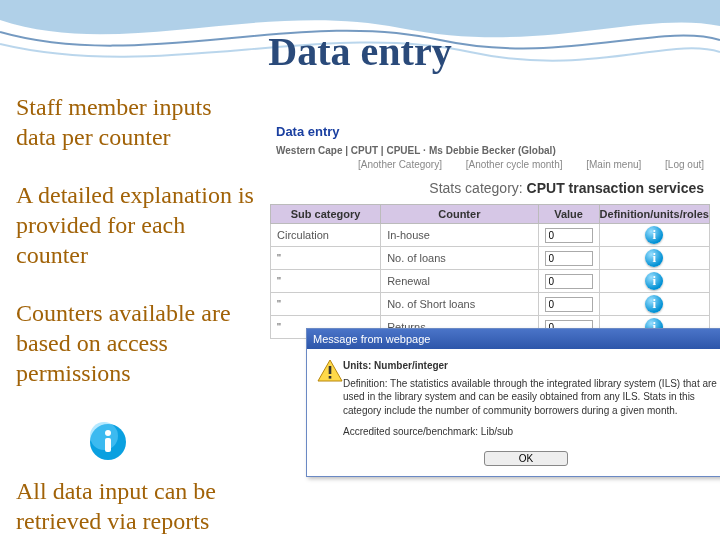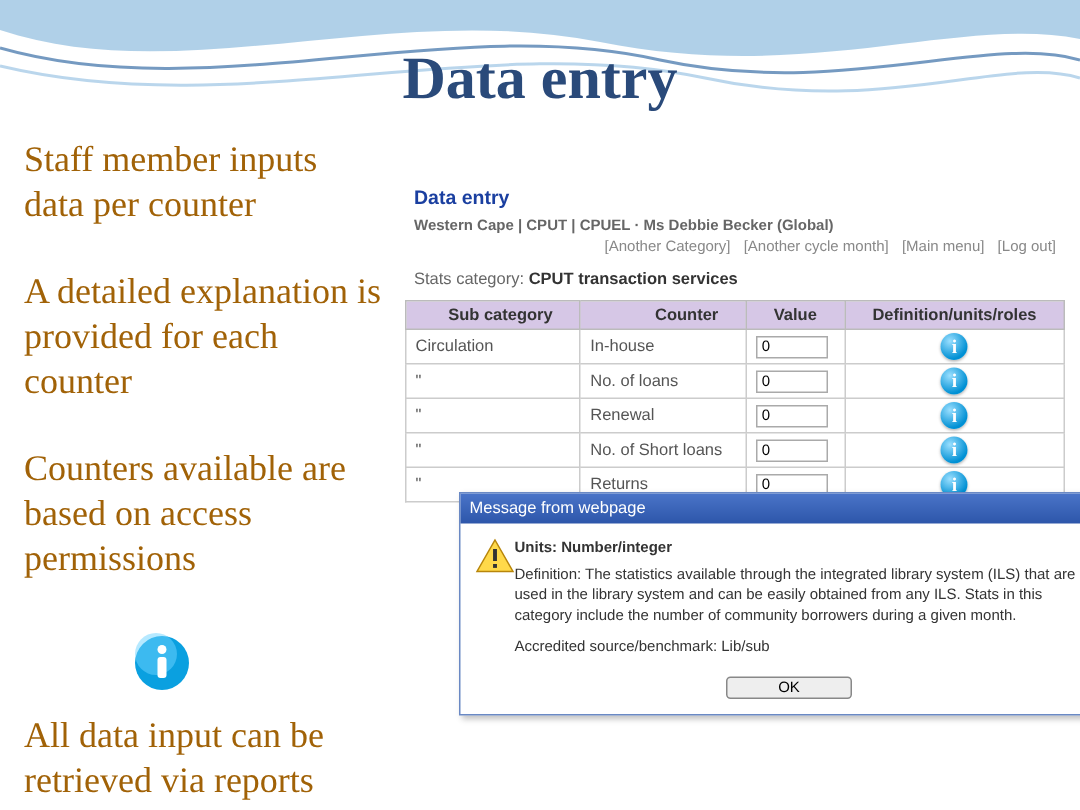--- a/index.html
+++ b/index.html
@@ -38,31 +38,31 @@
   .panel-header {
     font-size: 13px; color: #1a3fa0; font-weight: 700;
     padding: 4px 6px;
   }
   .breadcrumb {
     font-size: 10px; color: #666; padding: 2px 6px; font-weight: bold;
   }
   .links-line {
     font-size: 10px; color: #888; text-align: right; padding: 1px 6px 4px;
   }
-  .links-line span { margin-left: 6px; }
+  .links-line span { margin-left: 21px; }
   .cat-line {
-    font-size: 11px; color: #666; padding: 6px 6px 8px;
+    font-size: 14px; color: #666; padding: 6px 6px 8px; text-align: right;
   }
   .cat-line b { color: #333; }
   table.grid {
     width: 100%; border-collapse: collapse; font-size: 11px;
   }
   table.grid th {
-    background: #d6c7e6; color: #333; text-align: right;
-    padding: 3px 18px; border: 1px solid #bbb; font-weight: 700;
+    background: #d6c7e6; color: #333; text-align: center;
+    padding: 3px 0; border: 1px solid #bbb; font-weight: 700;
   }
   table.grid td {
     border: 1px solid #ccc; padding: 2px 6px; color: #555;
     background: #fff;
   }
   table.grid td.valcell { width: 60px; }
   table.grid td.valcell input {
     width: 48px; border: 1px solid #aaa; font-size: 10px;
     padding: 1px 3px;
   }

